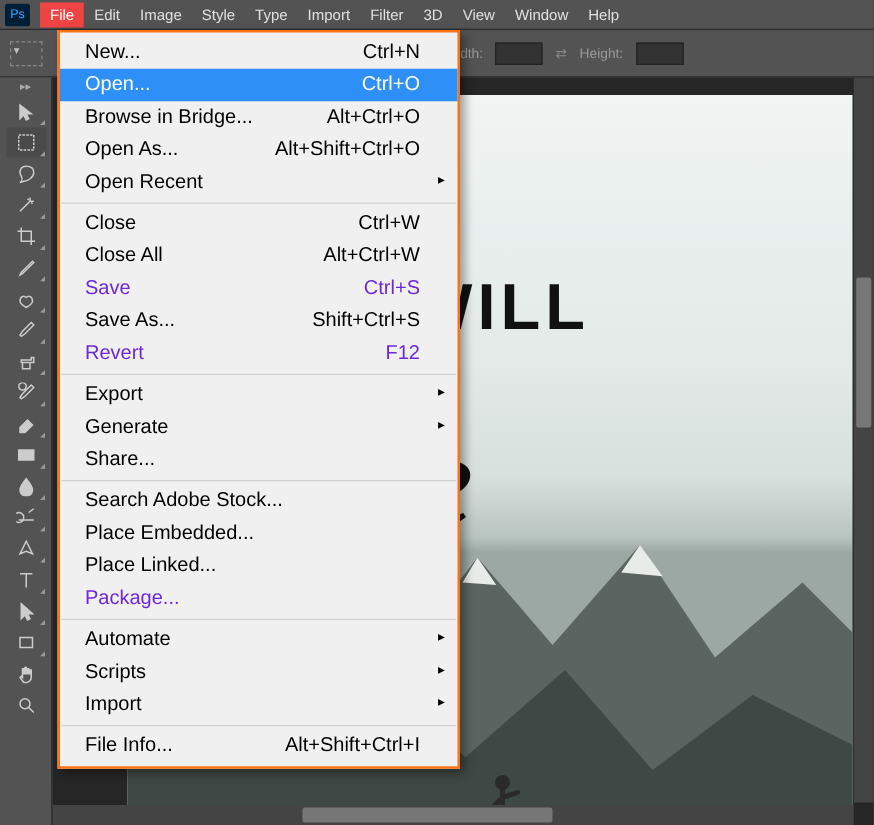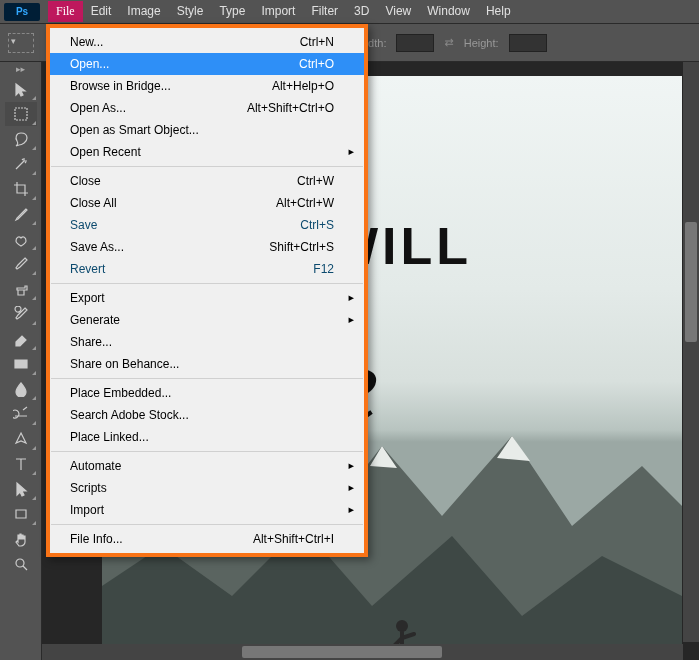--- a/index.html
+++ b/index.html
@@ -1,21 +1,21 @@
 <!DOCTYPE html>
 <html><head>
 <meta charset="utf-8">
 <style>
 * { margin: 0; padding: 0; box-sizing: border-box; font-family: "Segoe UI", Tahoma, sans-serif; }
 body { background: #535353; width: 699px; height: 660px; overflow: hidden; position: relative; }
 
 .menubar { height: 24px; background: #535353; display: flex; align-items: center; padding-left: 4px; color: #e0e0e0; font-size: 12px; border-bottom: 1px solid #2a2a2a; }
-.ps-logo { width: 36px; height: 18px; background: #001e36; color: #31a8ff; display: flex; align-items: center; justify-content: center; font-size: 10px; font-weight: bold; margin-right: 8px; border-radius: 2px; }
+.ps-logo { width: 20px; height: 18px; background: #001e36; color: #31a8ff; display: flex; align-items: center; justify-content: center; font-size: 10px; font-weight: normal; margin-right: 8px; border-radius: 2px; }
 .menu-item { padding: 3px 8px; cursor: pointer; }
-.menu-item.active { background: #be185d; color: #fff; font-family: Liberation Serif, serif; }
+.menu-item.active { background: #ef4444; color: #fff; }
 
 .optbar { height: 38px; background: #535353; display: flex; align-items: center; padding: 0 8px; border-bottom: 1px solid #2a2a2a; color: #c0c0c0; font-size: 11px; gap: 10px; }
 .opt-tool { width: 26px; height: 20px; border: 1px dashed #888; }
 .chev-down::after { content: "▾"; margin-left: 2px; font-size: 9px; }
 .opt-group { display: flex; align-items: center; gap: 4px; }
 .opt-ico { width: 18px; height: 18px; display: flex; align-items: center; justify-content: center; color: #aaa; }
 .opt-sep { width: 1px; height: 24px; background: #3a3a3a; }
 .opt-select { background: #454545; border: 1px solid #333; color: #ddd; font-size: 11px; padding: 1px 4px; height: 20px; }
 .opt-field { width: 38px; height: 18px; background: #333; border: 1px solid #222; display: inline-block; }
 .opt-label { color: #999; }
@@ -34,24 +34,24 @@
 .mountains svg { width: 100%; height: 100%; }
 .txt1 { position: absolute; top: 140px; left: 130px; font-weight: 900; font-size: 52px; letter-spacing: 4px; color: #111; font-family: Arial Black, Impact, sans-serif; white-space: nowrap; }
 .txt2 { position: absolute; top: 245px; left: 130px; font-family: "Brush Script MT", cursive; font-size: 110px; color: #111; font-style: italic; font-weight: bold; white-space: nowrap; }
 .figure { position: absolute; bottom: 10px; left: 280px; width: 40px; height: 60px; }
 
 .vscroll { position: absolute; right: 0; top: 0; bottom: 18px; width: 16px; background: #444; }
 .vscroll .thumb { position: absolute; left: 2px; right: 2px; top: 160px; height: 120px; background: #777; border-radius: 2px; }
 .hscroll { position: absolute; left: 0; right: 16px; bottom: 0; height: 16px; background: #444; }
 .hscroll .thumb { position: absolute; top: 2px; bottom: 2px; left: 200px; width: 200px; background: #777; border-radius: 2px; }
 
-.dropdown { position: absolute; left: 46px; top: 24px; width: 322px; background: #f0f0f0; border: 4px solid #f97316; box-shadow: 3px 3px 8px rgba(0,0,0,0.4); z-index: 100; color: #000; font-size: 12px; padding: 3px 0; }
+.dropdown { position: absolute; left: 46px; top: 24px; width: 322px; background: #f0f0f0; border: 2px solid #f97316; box-shadow: 3px 3px 8px rgba(0,0,0,0.4); z-index: 100; color: #000; font-size: 16px; padding: 3px 0; }
 .dd-row { display: flex; justify-content: space-between; padding: 4px 30px 4px 20px; white-space: nowrap; position: relative; }
 .dd-row.hover { background: #2e8ff7; color: #fff; }
-.dd-row.disabled { color: #0c4a6e; gap: 25px; }
+.dd-row.disabled { color: #6d28d9; gap: 25px; }
 .dd-sep { height: 1px; background: #d0d0d0; margin: 3px 1px; }
 .dd-sub::after { content: "▸"; position: absolute; right: 10px; font-size: 11px; }
 .dd-row .sc { color: inherit; }
 </style>
 </head>
 <body>
 
 <div class="menubar">
   <div class="ps-logo">Ps</div>
   <div id="menu-items" style="display: flex;">
@@ -226,29 +226,25 @@
     <div class="dd-row">
       <span>New...</span>
       <span class="sc">Ctrl+N</span>
     </div>
     <div class="dd-row hover">
       <span>Open...</span>
       <span class="sc">Ctrl+O</span>
     </div>
     <div class="dd-row">
       <span>Browse in Bridge...</span>
-      <span class="sc">Alt+Help+O</span>
+      <span class="sc">Alt+Ctrl+O</span>
     </div>
     <div class="dd-row">
       <span>Open As...</span>
       <span class="sc">Alt+Shift+Ctrl+O</span>
-    </div>
-    <div class="dd-row">
-      <span>Open as Smart Object...</span>
-      <span class="sc"></span>
     </div>
     <div class="dd-row dd-sub">
       <span>Open Recent</span>
       <span class="sc"></span>
     </div>
     <div class="dd-sep"></div>
     <div class="dd-row">
       <span>Close</span>
       <span class="sc">Ctrl+W</span>
     </div>
@@ -274,35 +270,35 @@
       <span class="sc"></span>
     </div>
     <div class="dd-row dd-sub">
       <span>Generate</span>
       <span class="sc"></span>
     </div>
     <div class="dd-row">
       <span>Share...</span>
       <span class="sc"></span>
     </div>
-    <div class="dd-row">
-      <span>Share on Behance...</span>
-      <span class="sc"></span>
-    </div>
-    <div class="dd-sep"></div>
+    <div class="dd-sep"></div>
+    <div class="dd-row">
+      <span>Search Adobe Stock...</span>
+      <span class="sc"></span>
+    </div>
     <div class="dd-row">
       <span>Place Embedded...</span>
       <span class="sc"></span>
     </div>
     <div class="dd-row">
-      <span>Search Adobe Stock...</span>
-      <span class="sc"></span>
-    </div>
-    <div class="dd-row">
       <span>Place Linked...</span>
+      <span class="sc"></span>
+    </div>
+    <div class="dd-row disabled">
+      <span>Package...</span>
       <span class="sc"></span>
     </div>
     <div class="dd-sep"></div>
     <div class="dd-row dd-sub">
       <span>Automate</span>
       <span class="sc"></span>
     </div>
     <div class="dd-row dd-sub">
       <span>Scripts</span>
       <span class="sc"></span>

